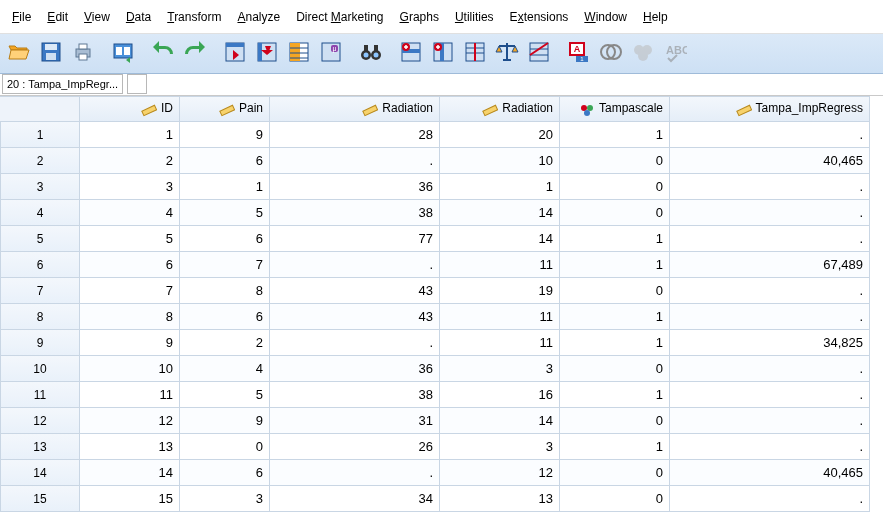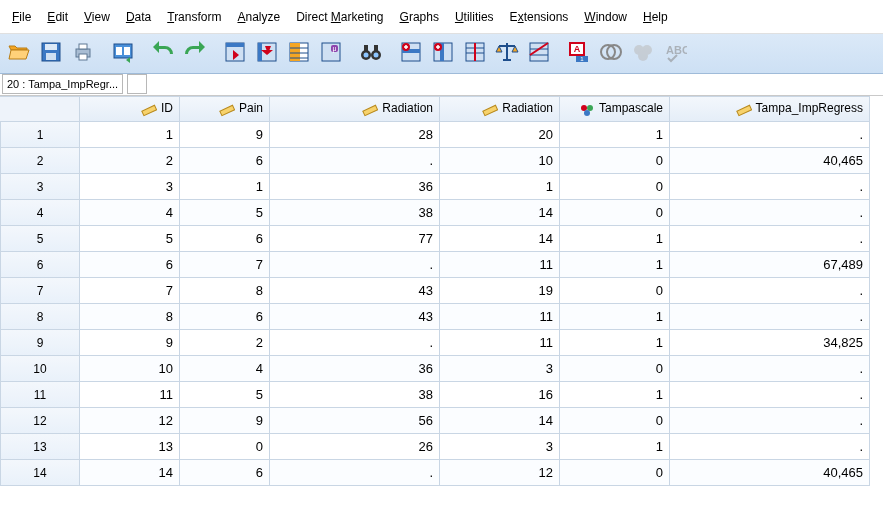--- a/index.html
+++ b/index.html
@@ -351,21 +351,21 @@
             <td>5</td>
             <td>38</td>
             <td>16</td>
             <td>1</td>
             <td>.</td>
           </tr>
           <tr>
             <th class="rowhead">12</th>
             <td>12</td>
             <td>9</td>
-            <td>56</td>
+            <td>31</td>
             <td>14</td>
             <td>0</td>
             <td>.</td>
           </tr>
           <tr>
             <th class="rowhead">13</th>
             <td>13</td>
             <td>0</td>
             <td>26</td>
             <td>3</td>
@@ -374,17 +374,26 @@
           </tr>
           <tr>
             <th class="rowhead">14</th>
             <td>14</td>
             <td>6</td>
             <td>.</td>
             <td>12</td>
             <td>0</td>
             <td>40,465</td>
           </tr>
+          <tr>
+            <th class="rowhead">15</th>
+            <td>15</td>
+            <td>3</td>
+            <td>34</td>
+            <td>13</td>
+            <td>0</td>
+            <td>.</td>
+          </tr>
         </tbody>
 </table>
 </div>
 
 </div>
 
 </body></html>

